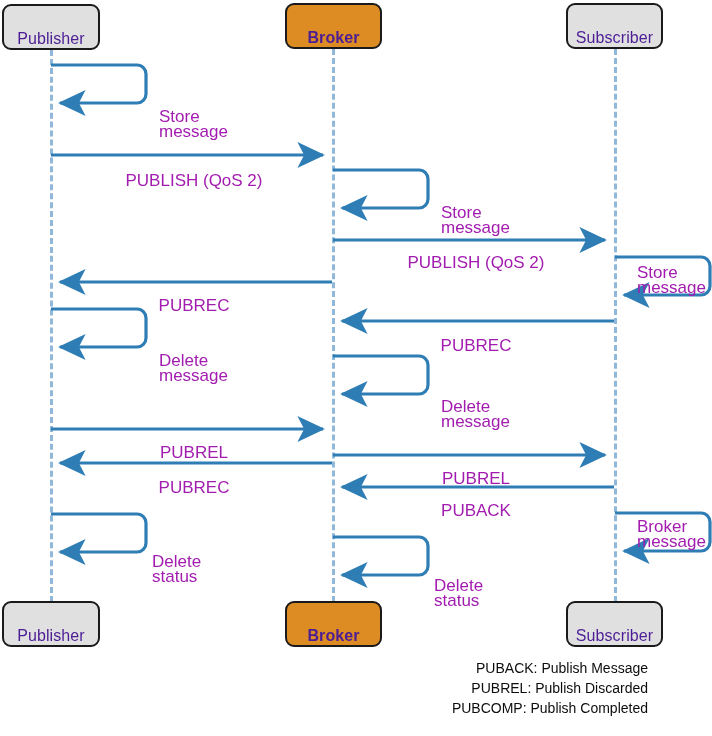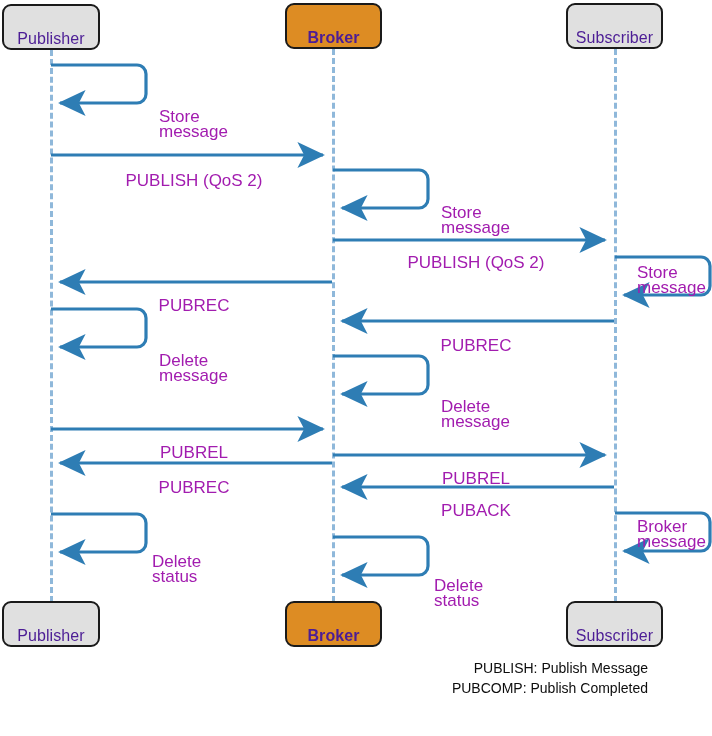--- a/index.html
+++ b/index.html
@@ -204,17 +204,18 @@
     <div>Delete</div>
     <div>status</div>
   </div>
 
   <div class="msg-label left" style="left:434px; top:543px;">
     <div>Delete</div>
     <div>status</div>
   </div>
 
   <div class="legend" style="left:348px; top:658px; width:300px;">
-    <div>PUBLISH: Publish Message</div>
+    <div>PUBACK: Publish Message</div>
+    <div>PUBREL: Publish Discarded</div>
     <div>PUBCOMP: Publish Completed</div>
   </div>
 
 </div>
 
 </body></html>

